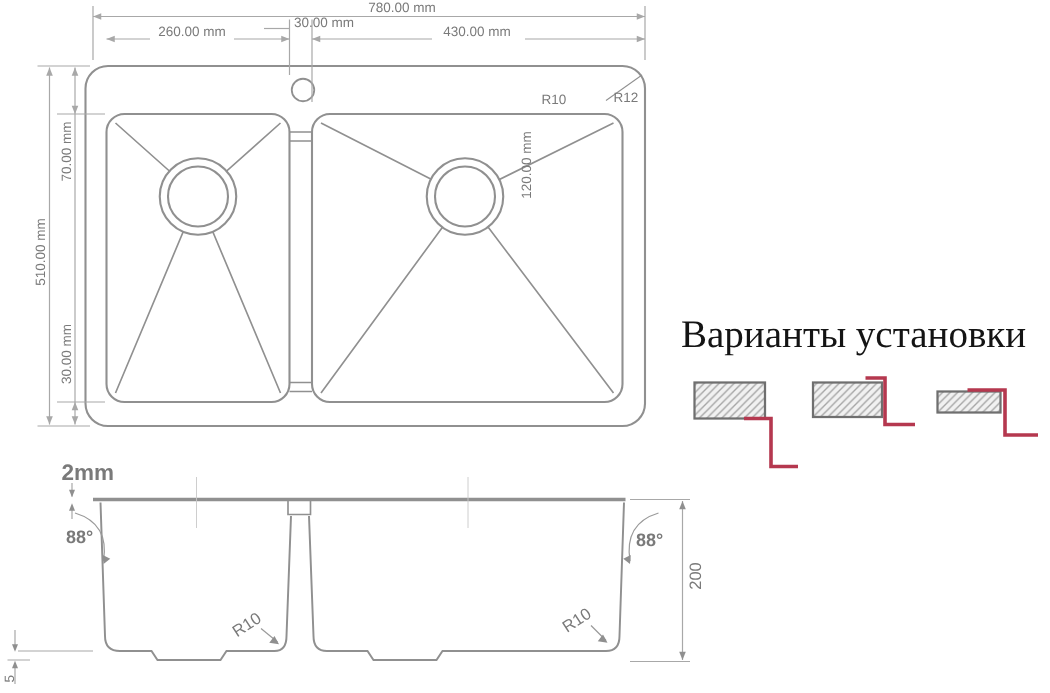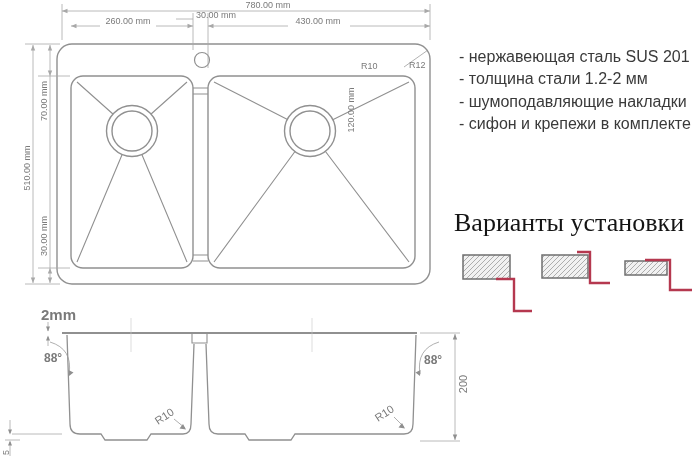--- a/index.html
+++ b/index.html
@@ -136,22 +136,16 @@
       <rect x="542" y="255" width="46" height="23" fill="url(#hatch)" stroke="#6f6f6f" stroke-width="1.5"></rect>
       <path d="M577,252 H590 V283 H610" fill="none" stroke="#b5384f" stroke-width="2.4"></path>
     </g>
     <g>
       <rect x="625" y="261" width="42" height="14" fill="url(#hatch)" stroke="#6f6f6f" stroke-width="1.5"></rect>
       <path d="M645,260 H670 V290 H692" fill="none" stroke="#b5384f" stroke-width="2.4"></path>
     </g>
   </g>
 </svg>
 
-<div class="spec-list">
-  <div>- нержавеющая сталь SUS 201</div>
-  <div>- толщина стали 1.2-2 мм</div>
-  <div>- шумоподавляющие накладки</div>
-  <div>- сифон и крепежи в комплекте</div>
-</div>
 
 <div class="install-title">Варианты установки</div>
 
 </div>
 
 </body></html>

